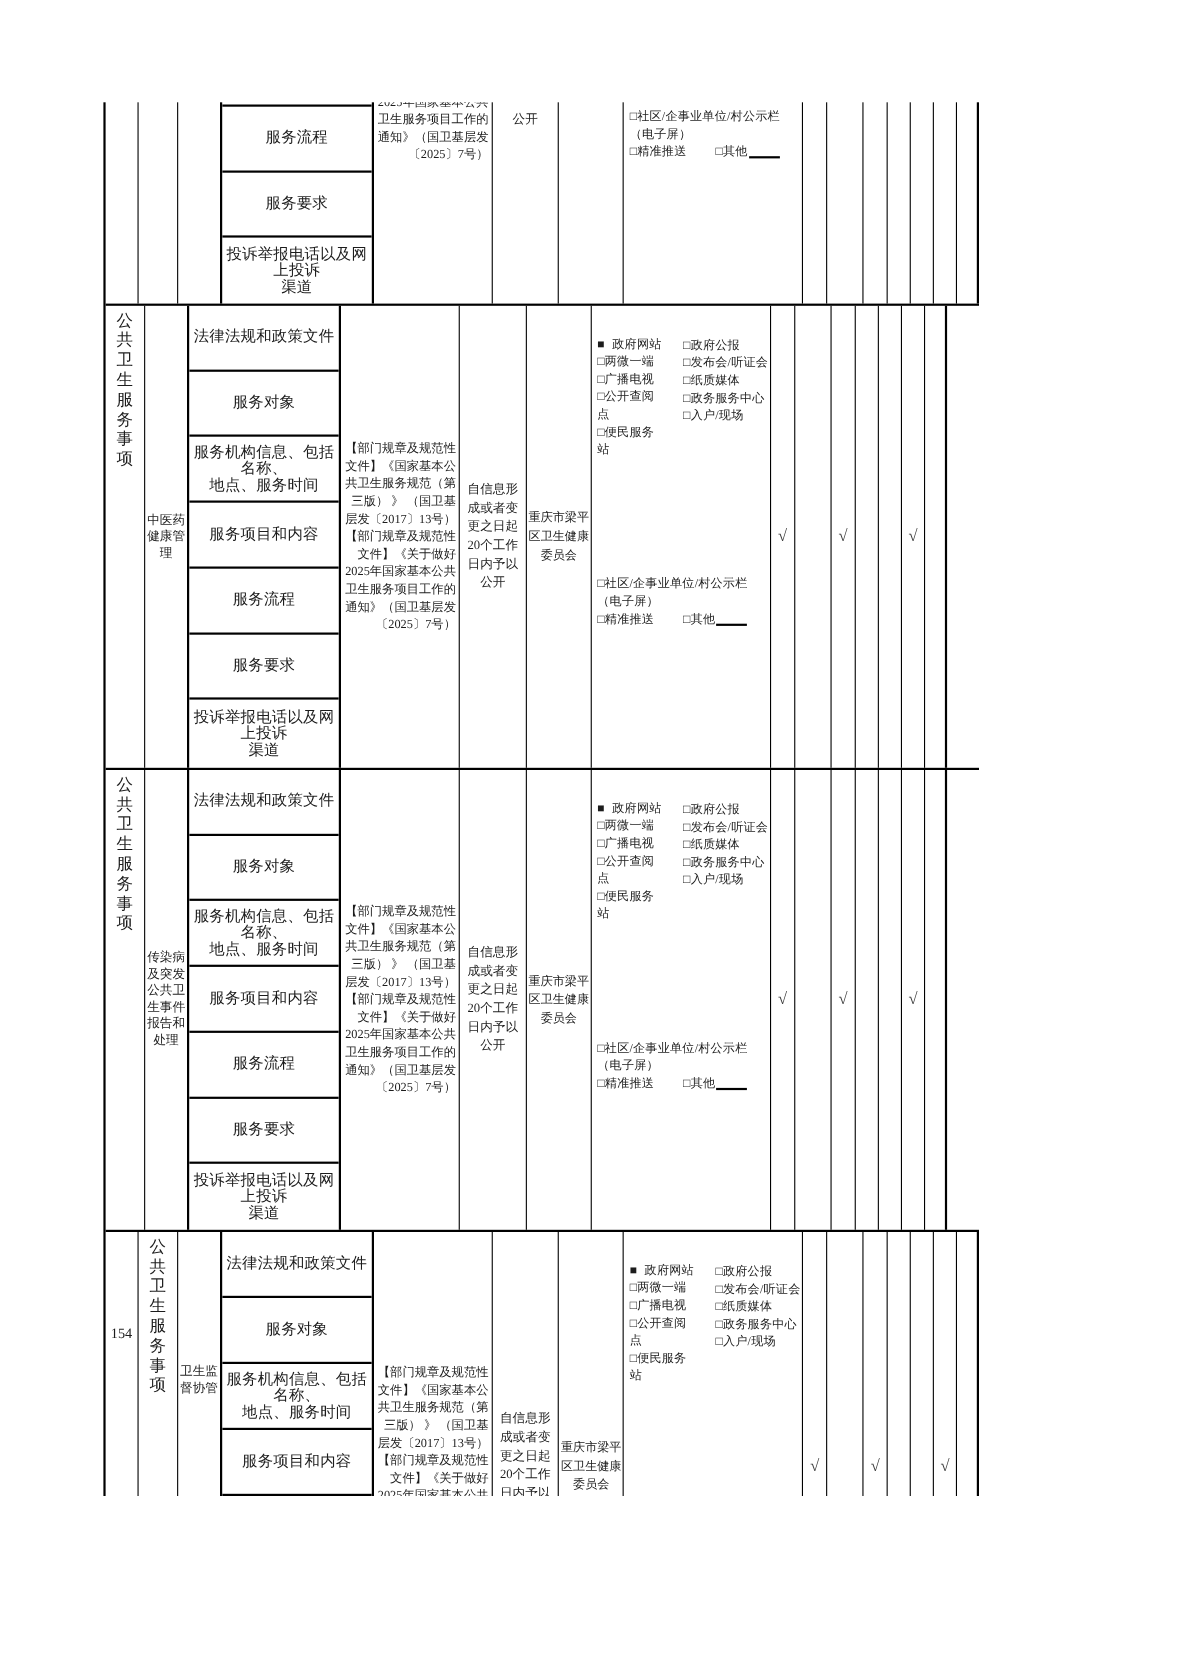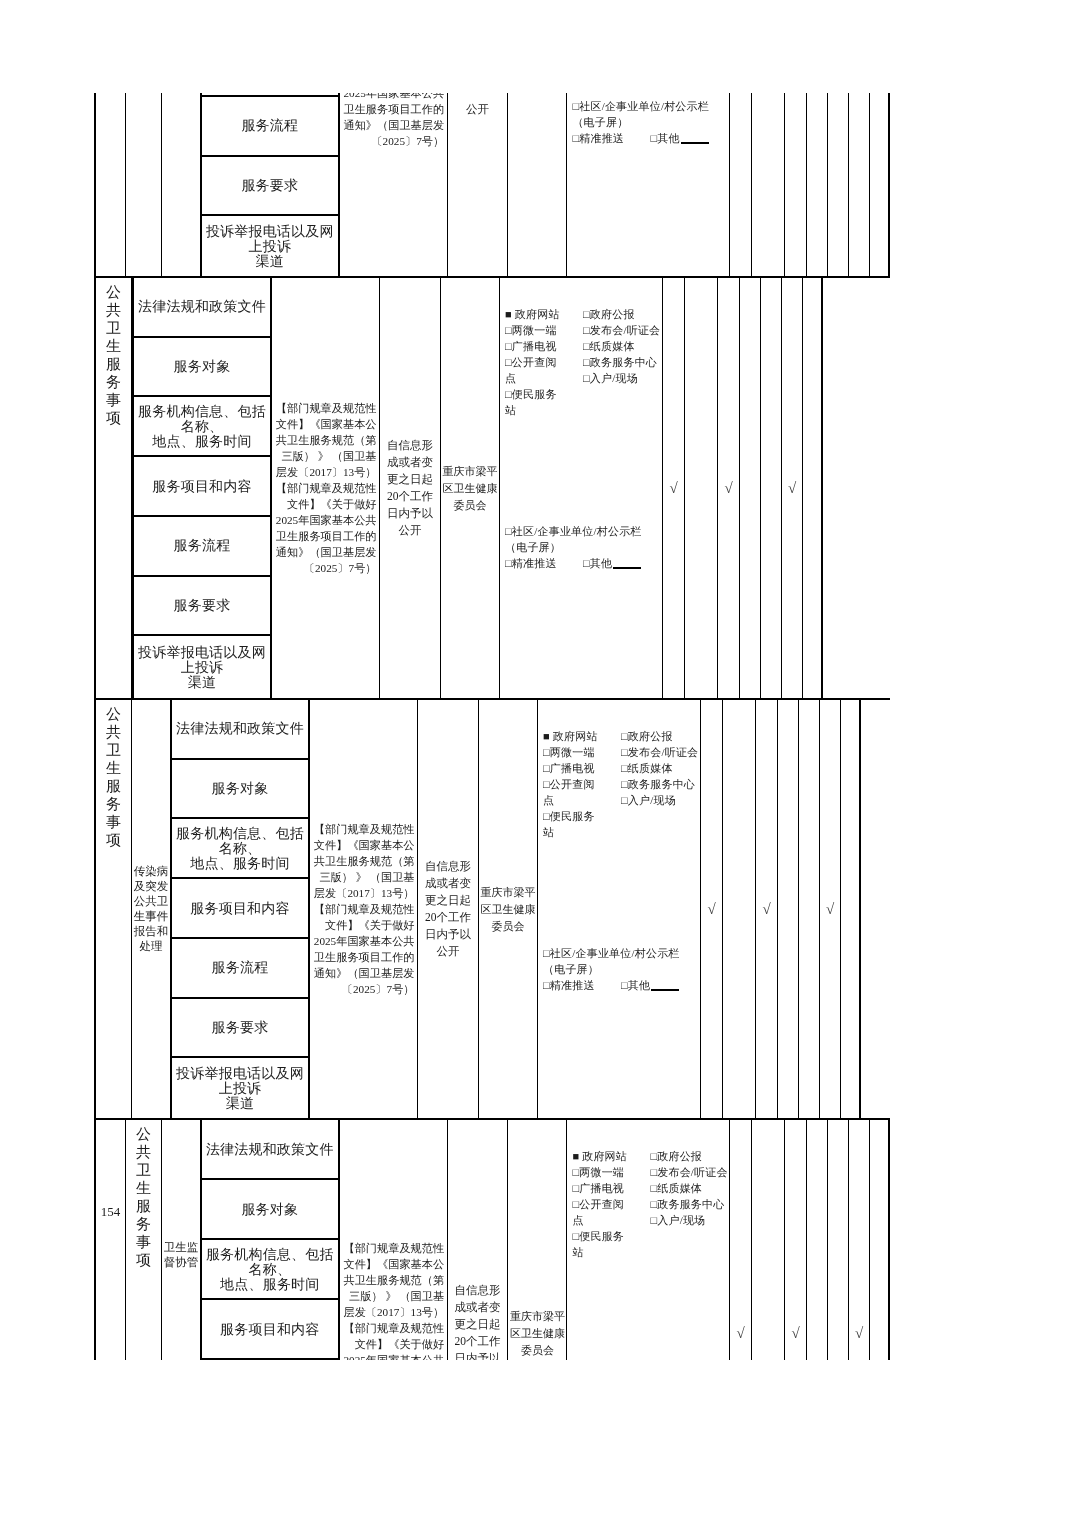--- a/index.html
+++ b/index.html
@@ -42,21 +42,21 @@
   .t-num    { font-size:13px; }
   .t-cat    { font-size:15px; line-height:18px; white-space:pre-line; text-align:center; padding-top:5px; }
   .t-sub    { font-size:11.5px; line-height:15px; white-space:pre-line; text-align:center; }
   .t-legal  { width:102px; font-size:11.2px; line-height:16px; white-space:pre-line; text-align:right; }
   .t-time   { font-size:11.5px; line-height:17px; white-space:pre-line; text-align:center; }
   .t-agency { font-size:11px; line-height:17px; white-space:pre-line; text-align:center; }
   .t-mark   { font-size:15px; color:#3d3d3d; line-height:17px; }
 
   .chan { width:100%; padding:28px 0 0 5px; align-items:flex-start; }
   .chan-cols { display:flex; width:100%; }
-  .chan-left  { width:78px; font-size:11px; letter-spacing:.2px; line-height:16px; white-space:pre-line; }
+  .chan-left  { width:78px; font-size:11px; letter-spacing:.2px; line-height:16px; white-space:pre-line;font-family:Liberation Mono, monospace; }
   .chan-right { flex:1; font-size:11px; letter-spacing:.2px; line-height:16px; white-space:pre-line; }
   .chan-extra { margin-top:105px; width:100%; font-size:11px; letter-spacing:.2px; line-height:16px; }
   .chan-extra .line3 { display:flex; align-items:flex-end; }
   .chan-extra .push { width:78px; display:inline-block; }
   .underline { display:inline-block; width:28px; height:3px; border-bottom:2px solid #000; margin:0 0 2px 1px; }
 
   
   .b151 .cell { justify-content:flex-start; }
   .b151 .t-legal { margin-top:-8px; }
   .b151 .t-time { padding-top:8px; }
@@ -164,20 +164,27 @@
       <div class="col w-cat">
         <div class="cell v-top">
             <div class="t-cat">公
 共
 卫
 生
 服
 务
 事
 项</div>
+          </div>
+      </div>
+      <div class="col w-sub">
+        <div class="cell v-center">
+            <div class="t-sub">中医药
+健康管
+理</div>
           </div>
       </div>
       <div class="col w-item">
         <div class="icell">法律法规和政策文件</div>
         <div class="icell">服务对象</div>
         <div class="icell">服务机构信息、包括名称、
 地点、服务时间</div>
         <div class="icell">服务项目和内容</div>
         <div class="icell">服务流程</div>
         <div class="icell">服务要求</div>

